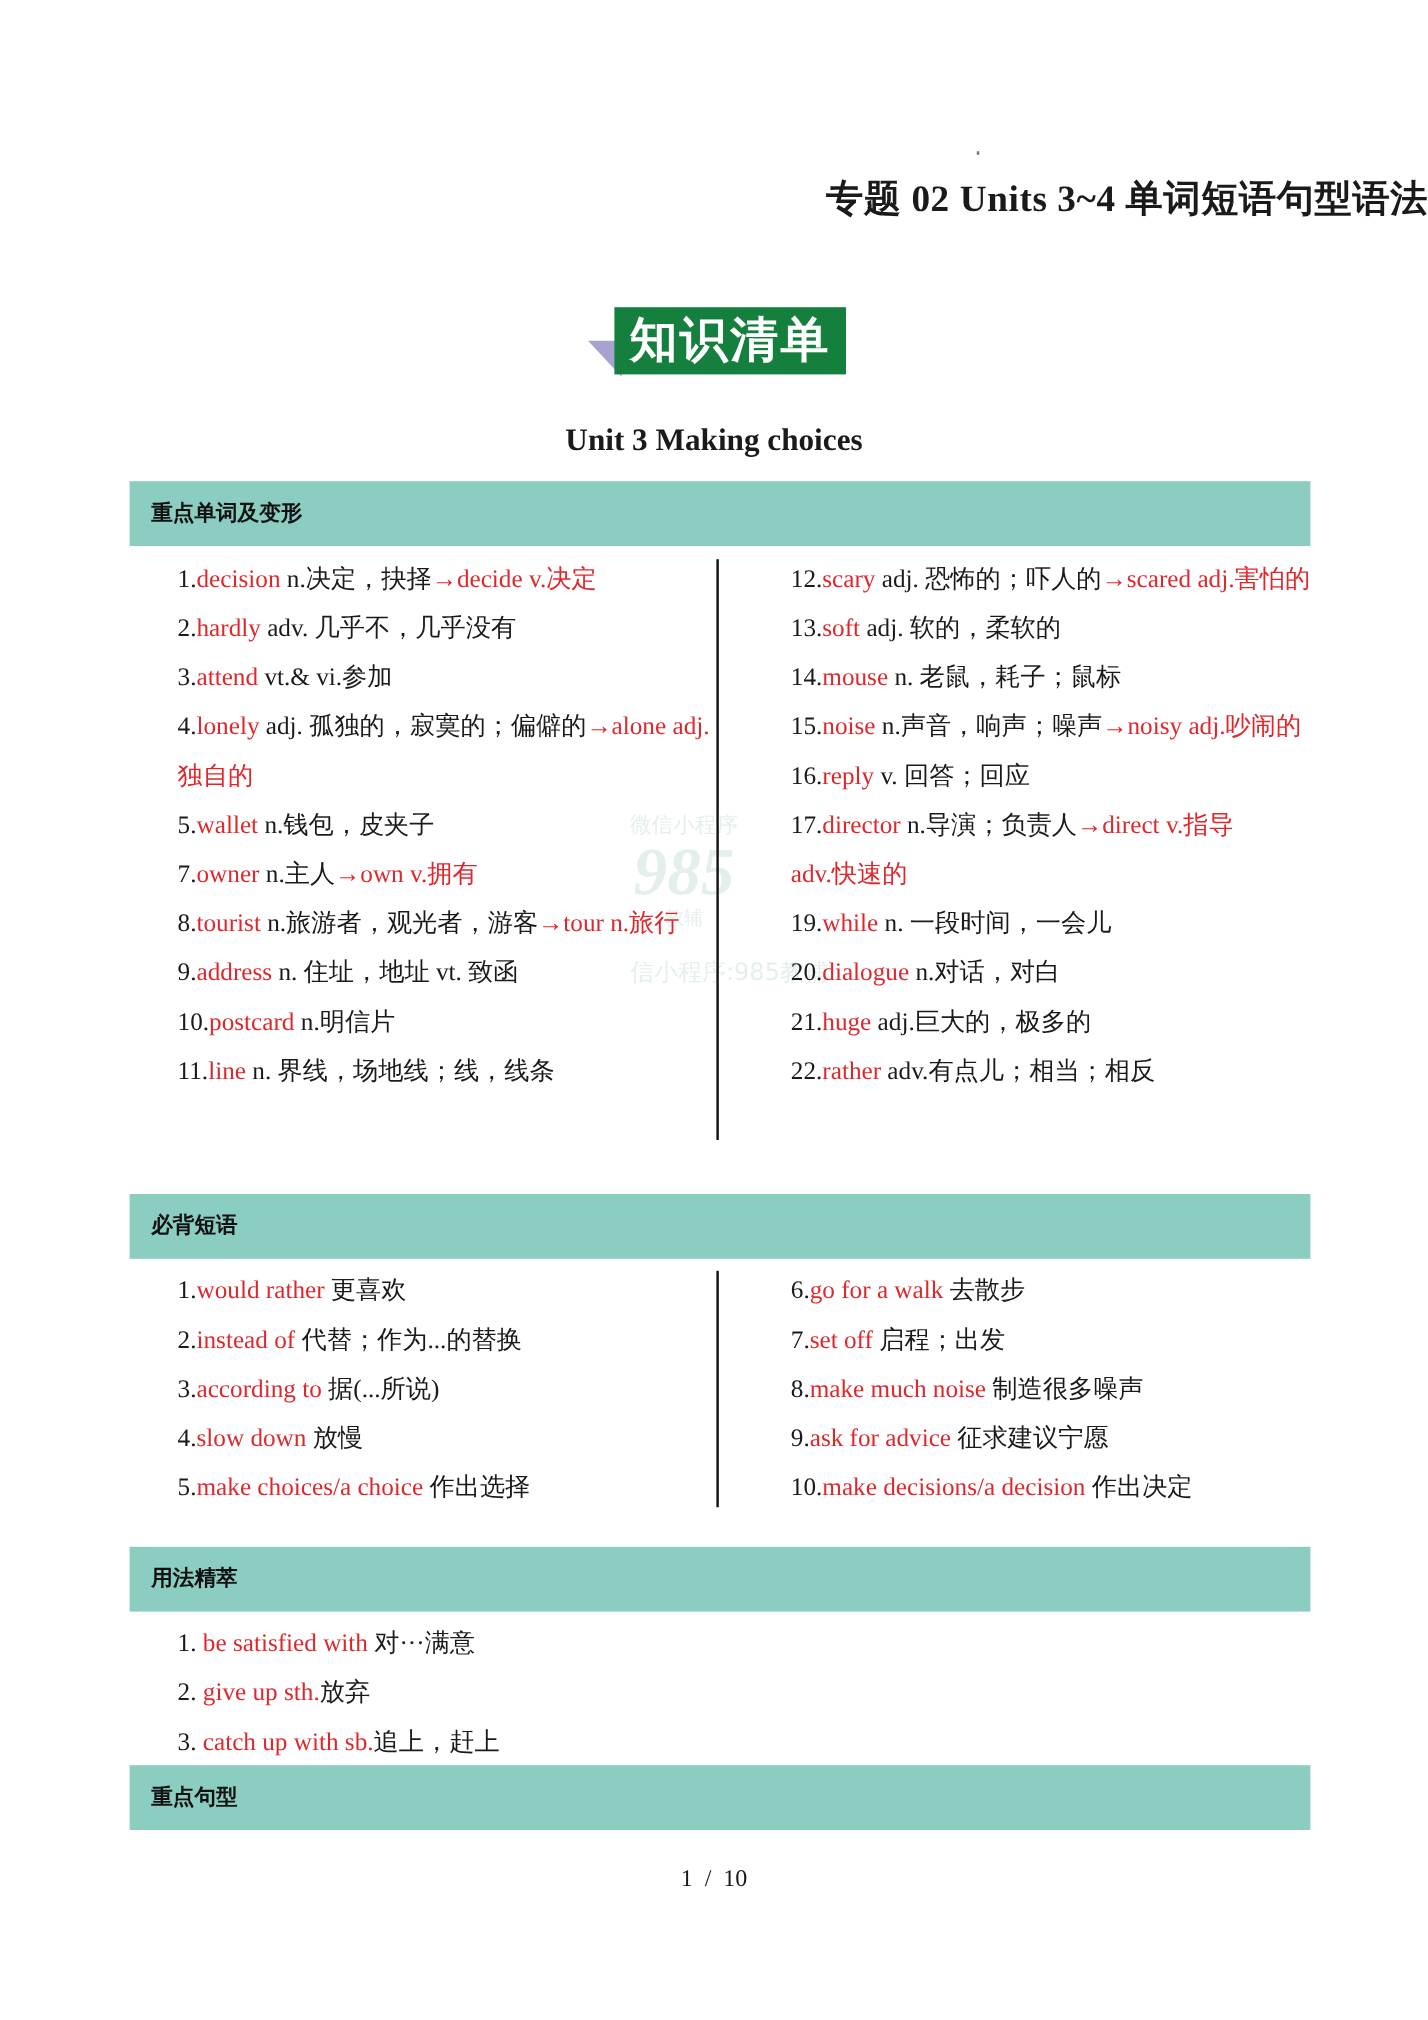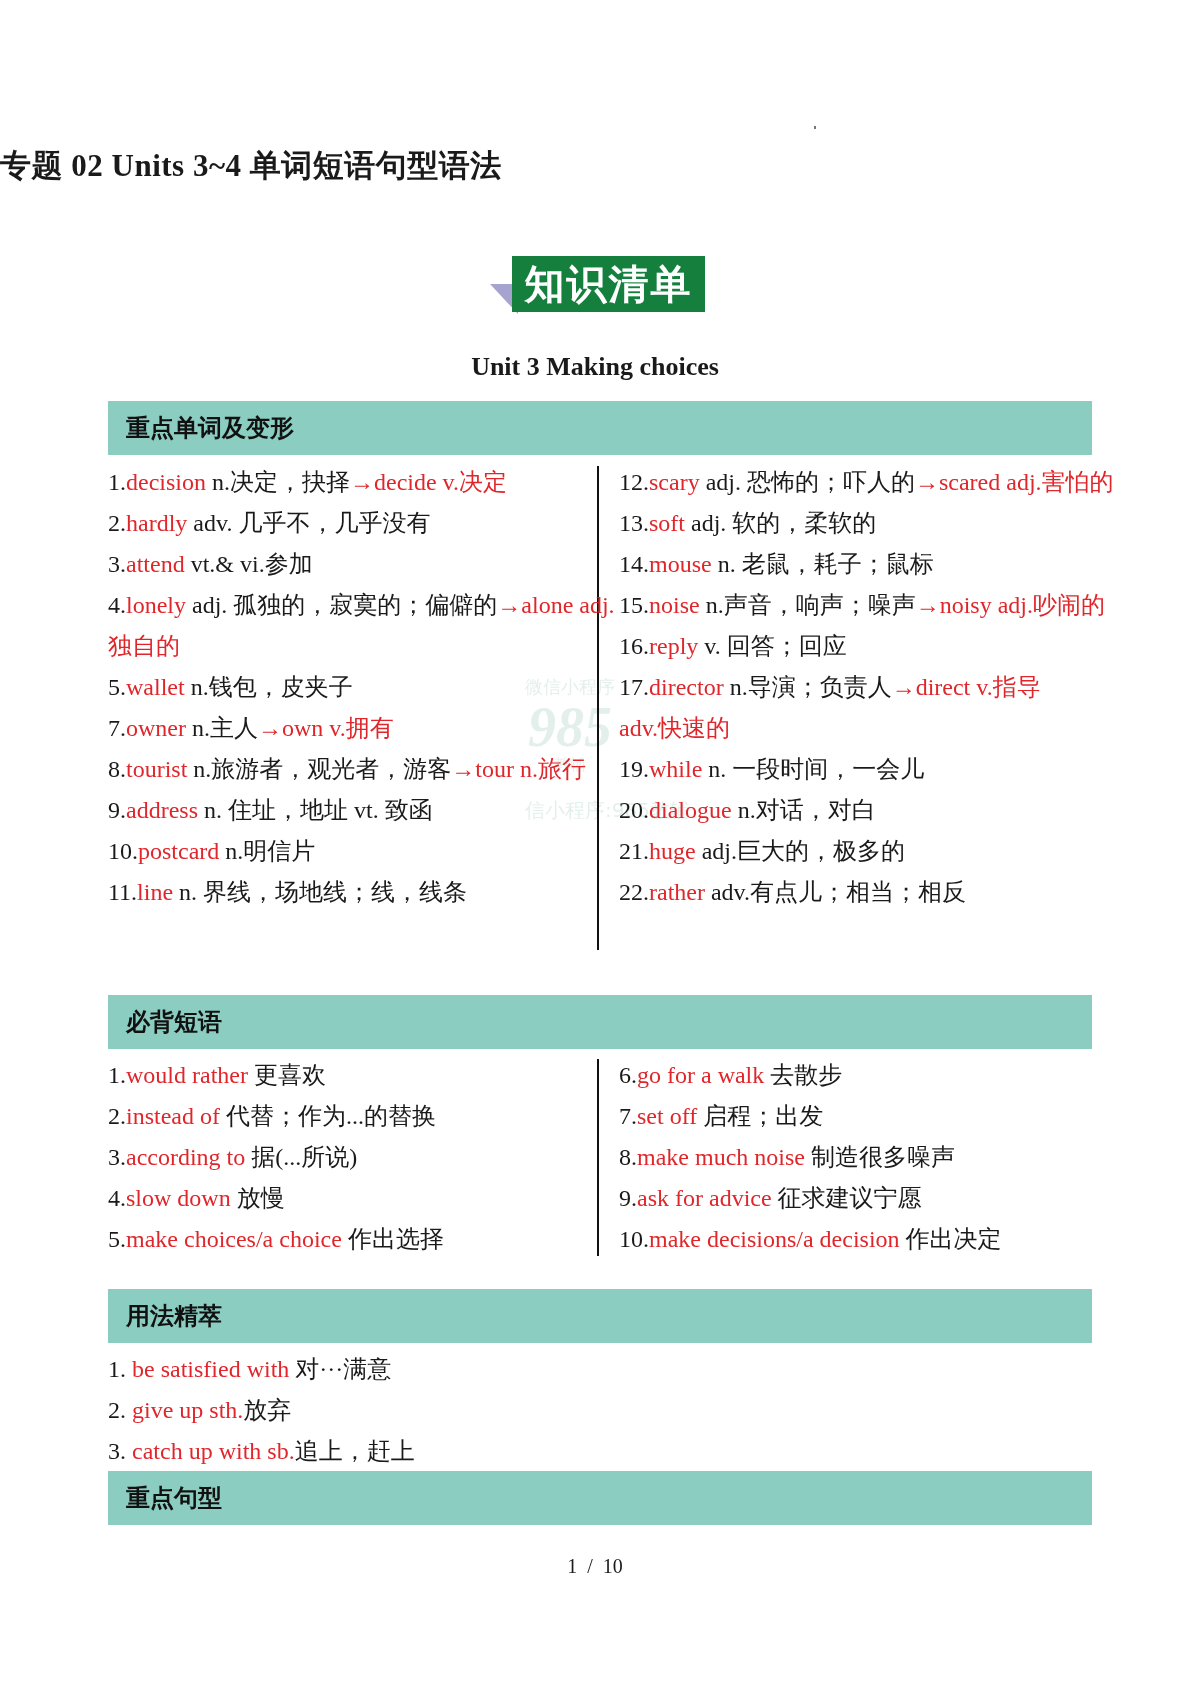--- a/index.html
+++ b/index.html
@@ -1,32 +1,32 @@
 <!DOCTYPE html>
 <html><head>
 <meta charset="utf-8">
 <style>
   html, body { margin: 0; padding: 0; background: #ffffff; }
   body { width: 1190px; height: 1683px; position: relative; overflow: hidden;
          font-family: "Liberation Serif", "DejaVu Serif", serif; color: #1a1a1a; }
   .abs { position: absolute; }
-  .title { left: 0; width: 1190px; top: 145px; text-align: left; font-size: 31px; font-weight: bold;
+  .title { left: 0; width: 1190px; top: 145px; text-align: right; font-size: 31px; font-weight: bold;
            font-family: "Liberation Serif", "DejaVu Sans", serif; letter-spacing: 0.5px; }
   .title .cn { font-family: "DejaVu Sans", sans-serif; font-weight: bold; }
   .badge-wrap { left: 490px; top: 256px; width: 215px; height: 58px; }
   .badge-tri { position: absolute; left: 0; top: 28px; width: 0; height: 0;
                border-top: 30px solid #a7a3cf; border-left: 28px solid transparent; }
   .badge { position: absolute; left: 22px; top: 0; width: 193px; height: 56px; background: #15803d;
            color: #fff; font-family: "DejaVu Sans", sans-serif; font-weight: bold; font-size: 40px;
            line-height: 56px; text-align: center; letter-spacing: 2px; }
   .unit-title { left: 0; width: 1190px; top: 352px; text-align: center; font-size: 26px; font-weight: bold; }
   .bar { left: 108px; width: 984px; height: 54px; background: #8bcdc1; }
-  .bar span { position: absolute; left: 18px; top: 0; line-height: 54px; font-size: 24px; font-weight: bold;
+  .bar span { position: absolute; left: 18px; top: 0; line-height: 54px; font-size: 18px; font-weight: bold;
               font-family: "DejaVu Sans", sans-serif; color: #111; }
-  .col { position: absolute; font-size: 24px; }
+  .col { position: absolute; font-size: 21px; margin-left: 40px; }
   .row { height: 41px; line-height: 41px; white-space: nowrap; }
   .red { color: #e0262b; }
   .divider { position: absolute; width: 1.5px; background: #111; }
   .page-num { left: 0; width: 1190px; top: 1555px; text-align: center; font-size: 20px; }
   .wm { position: absolute; left: 480px; top: 675px; width: 180px; height: 150px; opacity: 0.13;
         color: #2a8a6a; font-family: Liberation Serif, serif; text-align: center; pointer-events: none; }
   .wm .a { font-size: 18px; }
   .wm .b { font-size: 56px; font-weight: bold; font-style: italic; line-height: 56px; }
   .wm .c { font-size: 16px; }
   .wm2 { position: absolute; left: 525px; top: 797px; font-size: 20px; color: #2a8a6a; opacity: 0.13;

